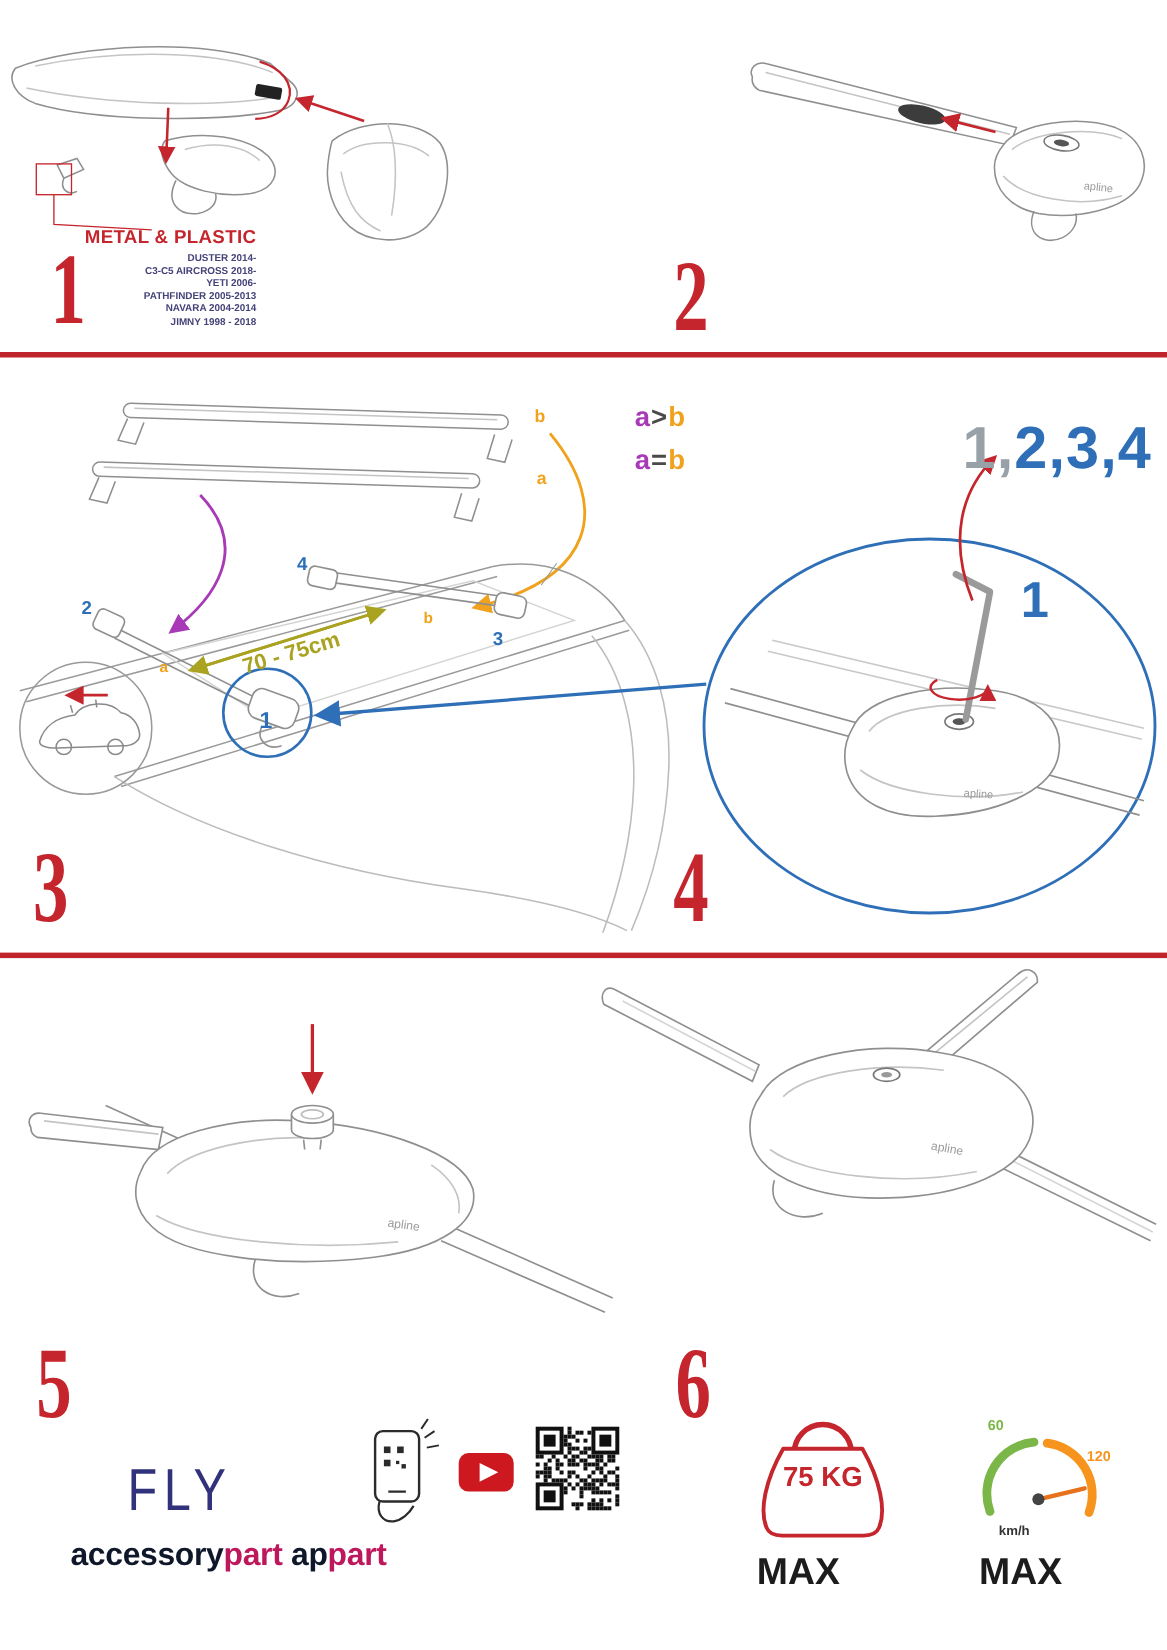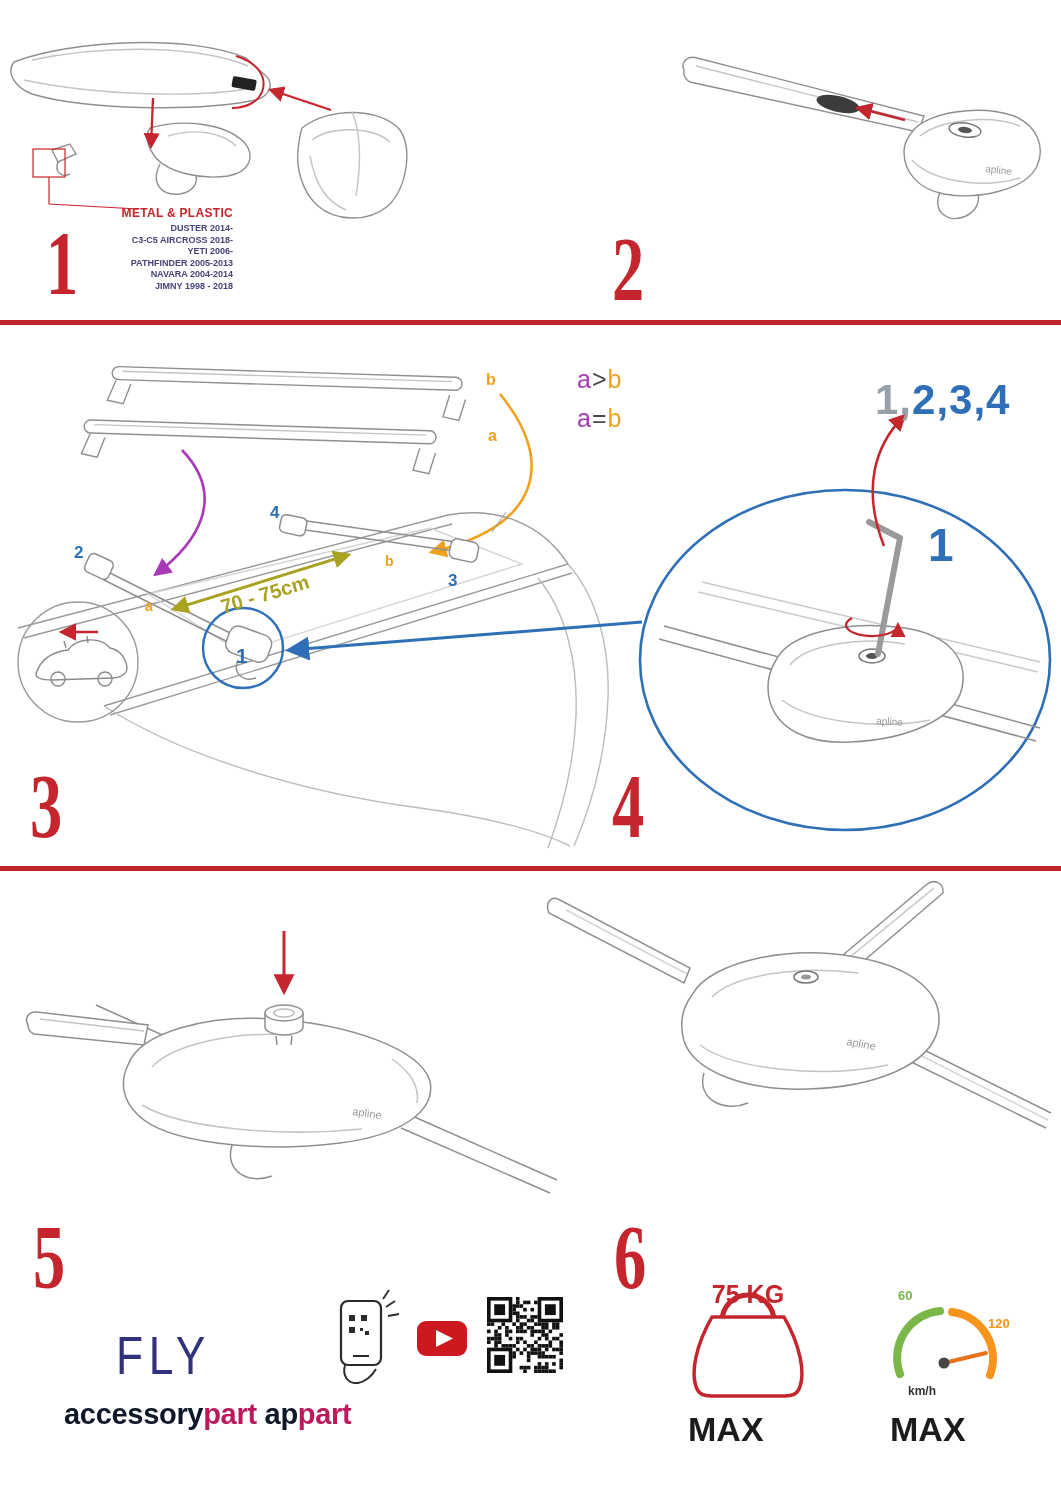--- a/index.html
+++ b/index.html
@@ -5,25 +5,25 @@
   *{margin:0;padding:0;box-sizing:border-box}
   html,body{background:#fff}
   body{width:1061px;height:1500px;position:relative;font-family:"Liberation Sans",sans-serif;overflow:hidden}
   .page{position:absolute;left:0;top:0;width:1061px;height:1500px;background:#fff;overflow:hidden}
   svg.art{position:absolute;display:block}
   .step-num{position:absolute;font-family:"Liberation Serif","DejaVu Serif",serif;font-weight:700;
             color:#c5252c;font-size:92px;line-height:0.9;transform:scaleX(.7);transform-origin:left top;white-space:nowrap}
   .divider{position:absolute;left:0;width:1061px;height:5px;background:#c0242b}
   .txt{position:absolute;white-space:nowrap}
   .metal-block{position:absolute;left:70px;top:206px;width:163px;text-align:right}
-  .metal{color:#c5252c;font-weight:700;font-size:12px;letter-spacing:.3px;margin-bottom:3px}
+  .metal{color:#c5252c;font-weight:700;font-size:17px;letter-spacing:.3px;margin-bottom:3px}
   .compat{color:#45437a;font-size:9px;line-height:11.5px;font-weight:600}
-  .formula{font-size:25px;font-weight:400;letter-spacing:1px}
+  .formula{font-size:25px;font-weight:700;letter-spacing:1px}
   .fa{color:#a83ab8}.fb{color:#f0a21c}.fop{color:#4a4a4a}
-  .seq{font-size:42px;font-weight:700;letter-spacing:1px}
+  .seq{font-size:54px;font-weight:700;letter-spacing:1px}
   .seq-gray{color:#98a0a8}.seq-blue{color:#2e6fb8}
   .callout-big{font-size:46px;font-weight:700;color:#2e6fb8}
   .lblO{color:#f0a21c;font-weight:700;font-size:16px}
   .lblB{color:#2e6fb8;font-weight:700;font-size:17px}
   .measure{color:#a9a321;font-weight:700;font-size:20px;text-align:center;transform:rotate(-16.5deg);transform-origin:center}
   .fly{font-size:54px;letter-spacing:7px;color:#31317c;transform:scaleX(.82);transform-origin:left top;font-weight:500}
   .brandline{font-size:29px;font-weight:700;letter-spacing:-.3px}
   .bdark{color:#0f172a}.bred{color:#be185d}
   .maxlbl{font-size:34px;font-weight:700;color:#1c1c1c;text-align:left}
   .kg{font-size:25px;font-weight:700;color:#c5252c;text-align:center}
@@ -470,21 +470,21 @@
     <span class="seq-gray">1,</span><span class="seq-blue">2,3,4</span>
   </div>
   <div class="txt callout-big" style="left:928px;top:518px">1</div>
 
   <div class="txt fly" style="left:116px;top:1324px">FLY</div>
   <div class="txt brandline" style="left:64px;top:1398px">
     <span class="bdark">accessory</span><span class="bred">part</span>
     <span class="bdark">ap</span><span class="bred">part</span>
   </div>
 
-  <div class="txt kg" style="left:688px;top:1280px;width:120px">75 KG</div>
+  <div class="txt kg" style="left:688px;top:1329px;width:120px">75 KG</div>
   <div class="txt maxlbl" style="left:688px;top:1410px;width:120px">MAX</div>
 
   <div class="txt gauge-lbl g-green" style="left:898px;top:1288px">60</div>
   <div class="txt gauge-lbl g-orange" style="left:988px;top:1316px">120</div>
   <div class="txt kmh" style="left:908px;top:1384px;width:72px">km/h</div>
   <div class="txt maxlbl" style="left:890px;top:1410px;width:110px">MAX</div>
 
 </div>
 
 </body></html>

